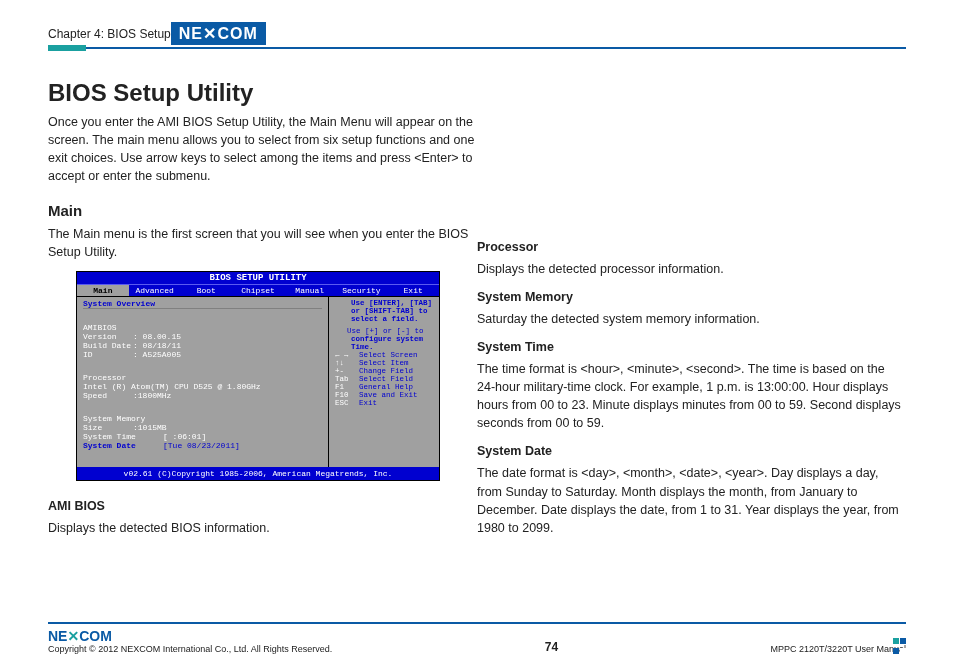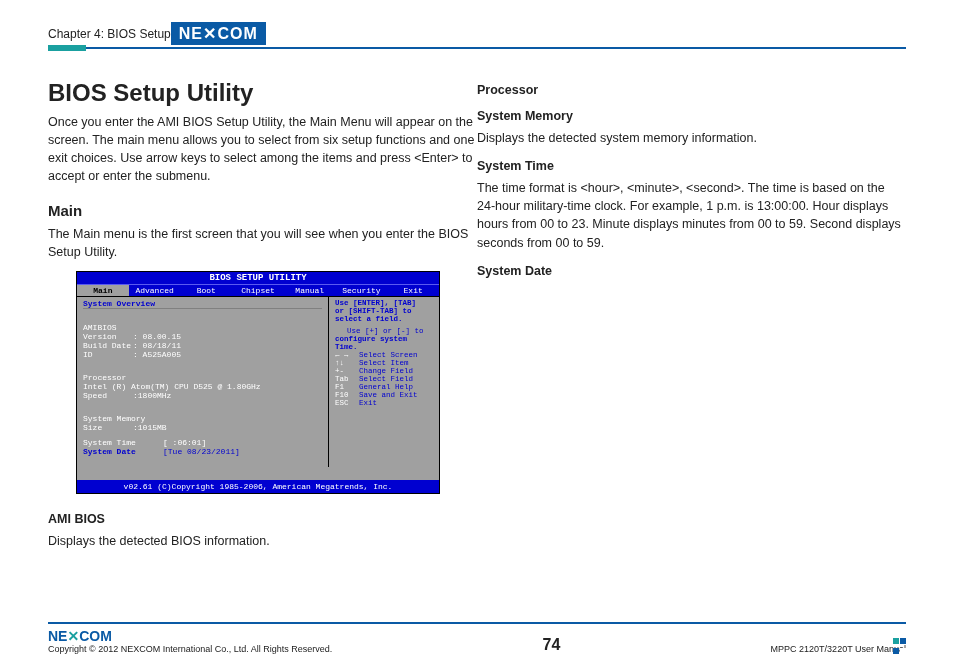--- a/index.html
+++ b/index.html
@@ -13,21 +13,21 @@
     position: relative;
     padding: 24px 48px 0 48px;
   }
   .top-row { display: flex; align-items: center; }
   .chapter { font-size: 12px; }
   .logo { }
   .logo-box { background: #0a5aa5; color: #fff; padding: 3px 8px; font-weight: bold; font-size: 16px; letter-spacing: 1px; font-family: Arial, sans-serif; }
   .logo-x { color: #fff; }
   .top-rule { margin-top: 4px; height: 2px; background: #0a5aa5; position: relative; }
   .top-rule::before { content:""; position:absolute; left:0; top:-2px; width:38px; height:6px; background:#1aa0a0; }
-  .cols { display: flex; margin-top: 30px; }
+  .cols { display: flex; margin-top: 30px; align-items: flex-end; }
   .col { flex: 1; }
   h1 { font-size: 24px; font-weight: bold; margin-bottom: 6px; }
   h2.sub { font-size: 15px; font-weight: bold; margin: 16px 0 6px 0; }
   .para { font-size: 12.5px; line-height: 1.45; margin-bottom: 10px; }
   .field-head { font-weight: bold; font-size: 12.5px; margin-top: 12px; margin-bottom: 6px; }
 
   
   .bios {
     width: 364px;
     margin: 10px 0 18px 28px;
@@ -45,38 +45,38 @@
   .bios-left { flex: 1; padding: 2px 6px; color: #fff; border-right: 1px solid #000; }
   .bios-right { width: 110px; padding: 2px 6px; font-size: 7.5px; }
   .bios-left .hdr { color: #0000d0; font-weight: bold; border-bottom: 1px solid #808080; margin-bottom: 2px; }
   .bios-left .sec { color: #fff; font-weight: normal; margin-top: 14px; }
   .bios-left .row { color: #fff; display: flex; }
   .bios-left .row .k { width: 50px; display: inline-block; }
   .bios-left .row .v { display: inline-block; }
   .bios-left .sel { color: #fff; }
   .bios-left .sel .k { width: 80px; display:inline-block; }
   .bios-left .sel .val { color:#fff; }
-  .bios-left .systime { margin-top:6px; }
-  .bios-right .hint1 { color: #0000d0; font-weight: bold; }
+  .bios-left .systime { margin-top:0; }
+  .bios-right .hint1 { color: #0000d0; font-weight: bold; margin-left: 16px; }
   .bios-right .hint2 { color: #0000d0; margin-top: 4px; font-weight: normal; margin-left: 12px; }
   .bios-right .nav { color: #fff; }
   .bios-right .nav div { color: #fff; }
   .bios-right .nav .lbl { color: #0000d0; display:inline-block; width:24px; }
-  .bios-footer { background: #0000d0; color:#fff; text-align:center; font-size: 8px; padding: 2px 0; margin-top: 13px; }
+  .bios-footer { background: #0000d0; color:#fff; text-align:center; font-size: 8px; padding: 2px 0; }
 
   
   .footer {
     position: absolute; left: 48px; right: 48px; bottom: 18px;
     border-top: 2px solid #0a5aa5;
     padding-top: 4px;
     display: flex; justify-content: space-between; align-items: flex-end;
     font-size: 9px;
   }
   .footer .logo-box-small { font-weight:bold; color:#0a5aa5; font-size:14px; letter-spacing:0; font-family: Arial,sans-serif;}
-  .footer-center { font-weight:bold; font-size: 16px; }
+  .footer-center { font-weight:bold; font-size: 12px; }
   .footer-squares { position:absolute; right:0; top:-8px; }
   .footer-squares span{display:inline-block;width:6px;height:6px;margin-left:1px;}
   .footer-squares .s1{background:#1aa0a0;} .footer-squares .s2{background:#0a5aa5;}
 </style>
 </head>
 <body>
 
 <div class="top-row">
   <div class="chapter">Chapter 4: BIOS Setup</div>
   <div class="logo">
@@ -154,25 +154,27 @@
       </div>
       <div class="bios-footer">v02.61 (C)Copyright 1985-2006, American Megatrends, Inc.</div>
     </div>
 
     <div class="field-head">AMI BIOS</div>
     <p class="para">Displays the detected BIOS information.</p>
   </div>
 
   <div class="col">
     <div class="field-head" style="margin-top:4px">Processor</div>
+    <p class="para">Displays the detected processor information.</p>
     <div class="field-head">System Memory</div>
-    <p class="para">Displays the detected system memory information.</p>
+    <p class="para">Saturday the detected system memory information.</p>
     <div class="field-head">System Time</div>
     <p class="para">The time format is &lt;hour&gt;, &lt;minute&gt;, &lt;second&gt;. The time is based on the 24-hour military-time clock. For example, 1 p.m. is 13:00:00. Hour displays hours from 00 to 23. Minute displays minutes from 00 to 59. Second displays seconds from 00 to 59.</p>
     <div class="field-head">System Date</div>
+    <p class="para">The date format is &lt;day&gt;, &lt;month&gt;, &lt;date&gt;, &lt;year&gt;. Day displays a day, from Sunday to Saturday. Month displays the month, from January to December. Date displays the date, from 1 to 31. Year displays the year, from 1980 to 2099.</p>
   </div>
 </div>
 
 <div class="footer">
   <div>
     <div class="logo-box-small"><span>NE</span><span style="color:#1aa0a0">✕</span><span>COM</span></div>
     <div>Copyright © 2012 NEXCOM International Co., Ltd. All Rights Reserved.</div>
   </div>
   <div class="footer-center">74</div>
   <div style="text-align:right;position:relative">

